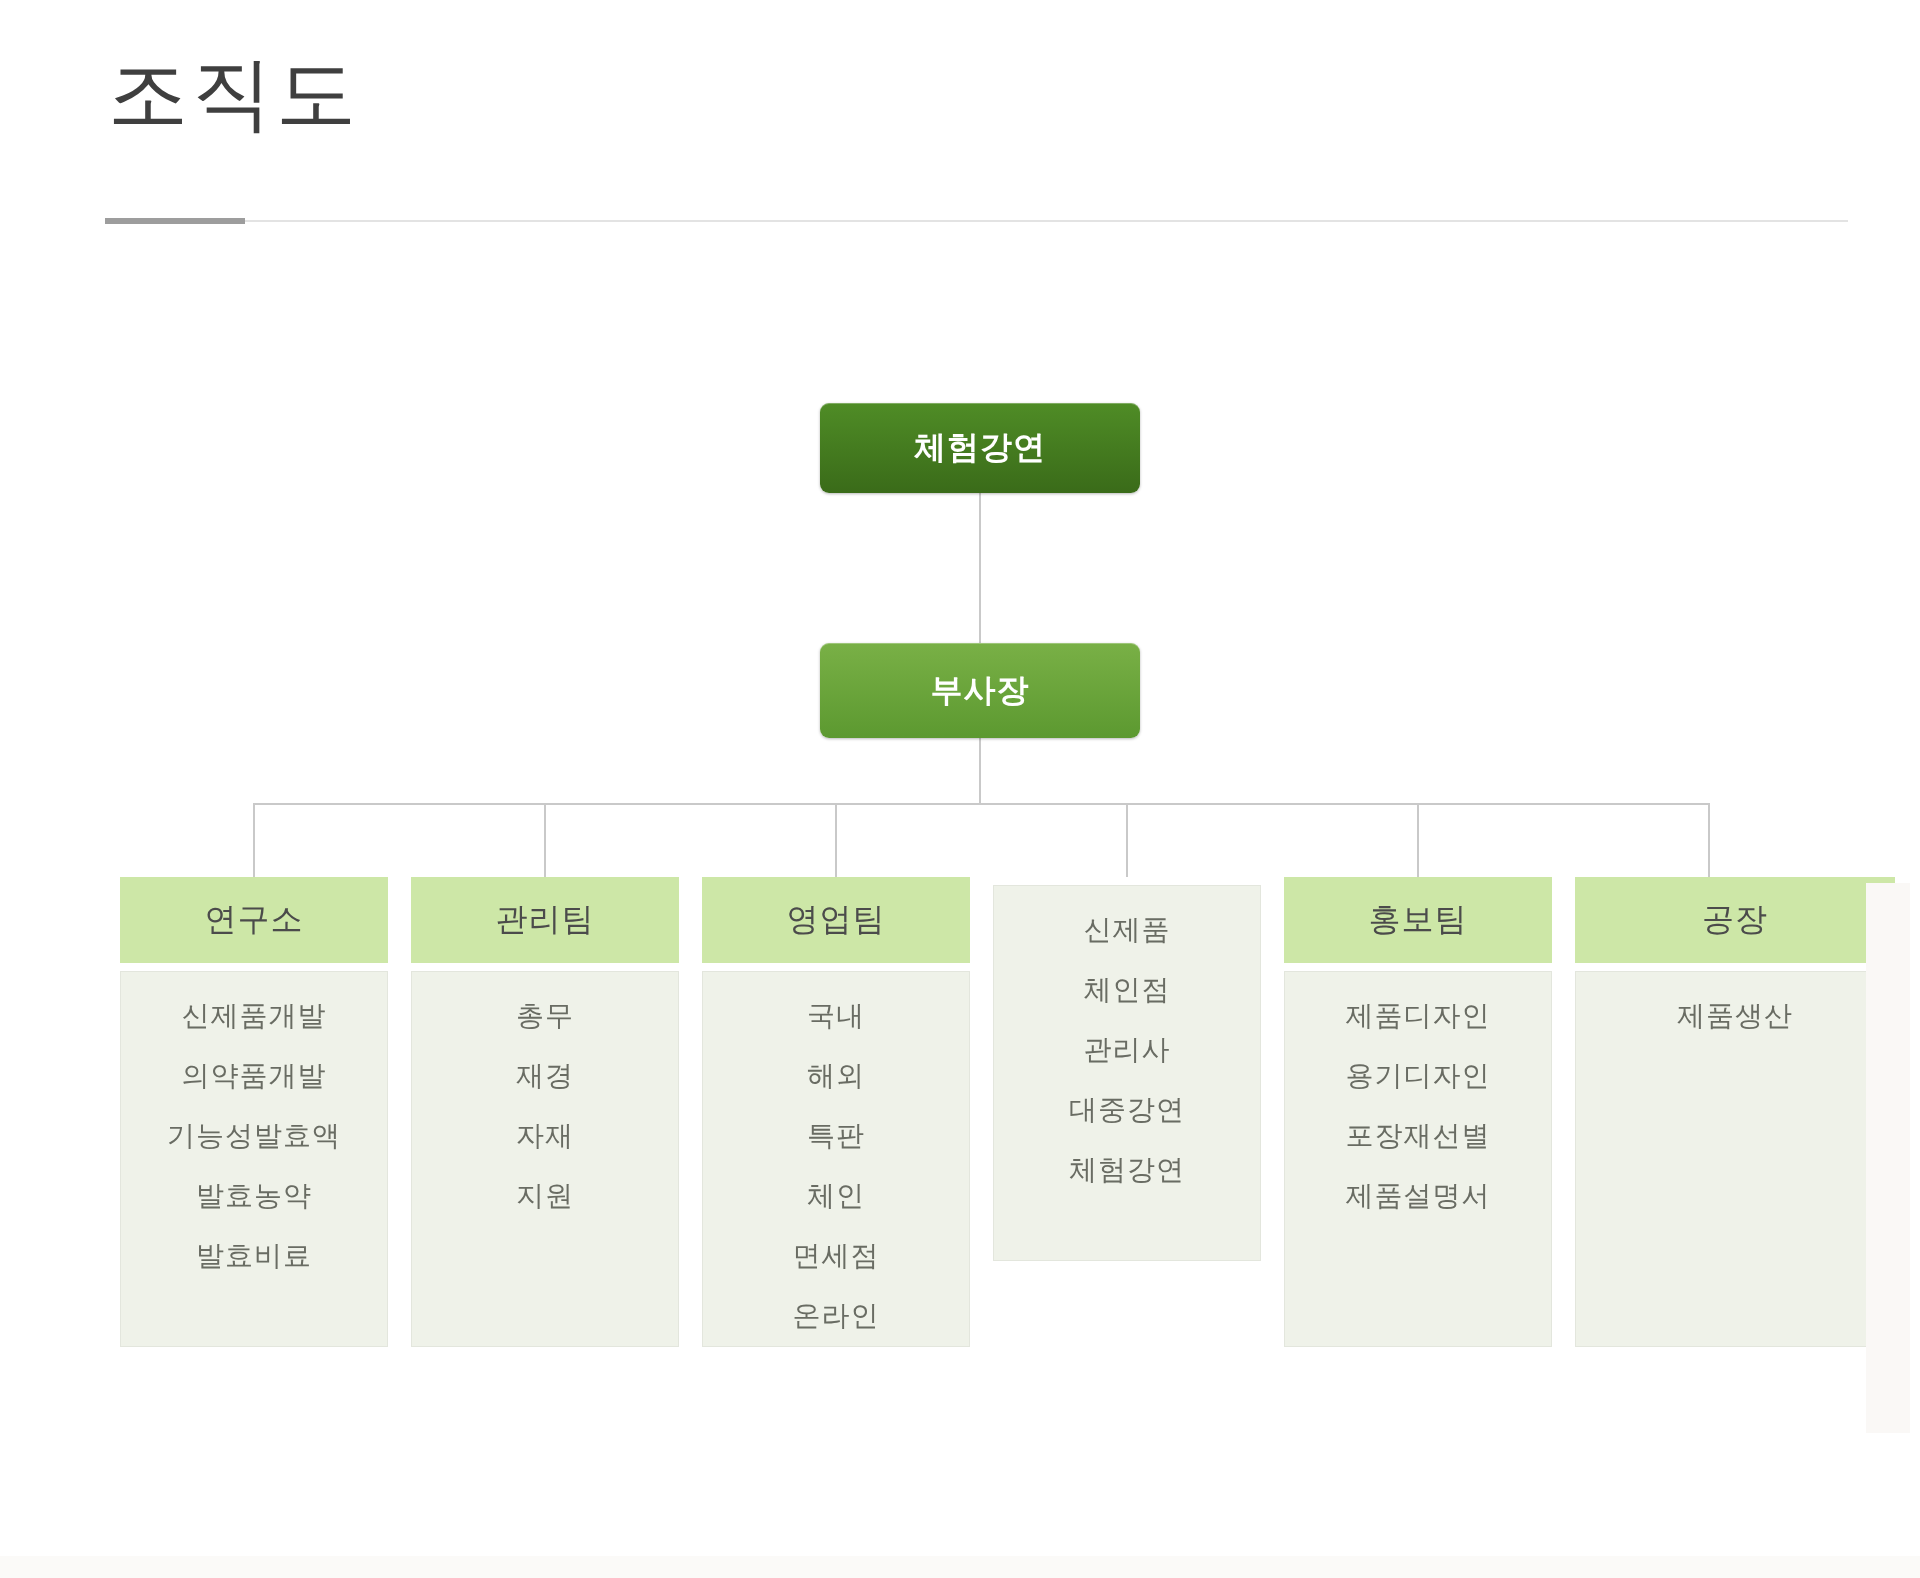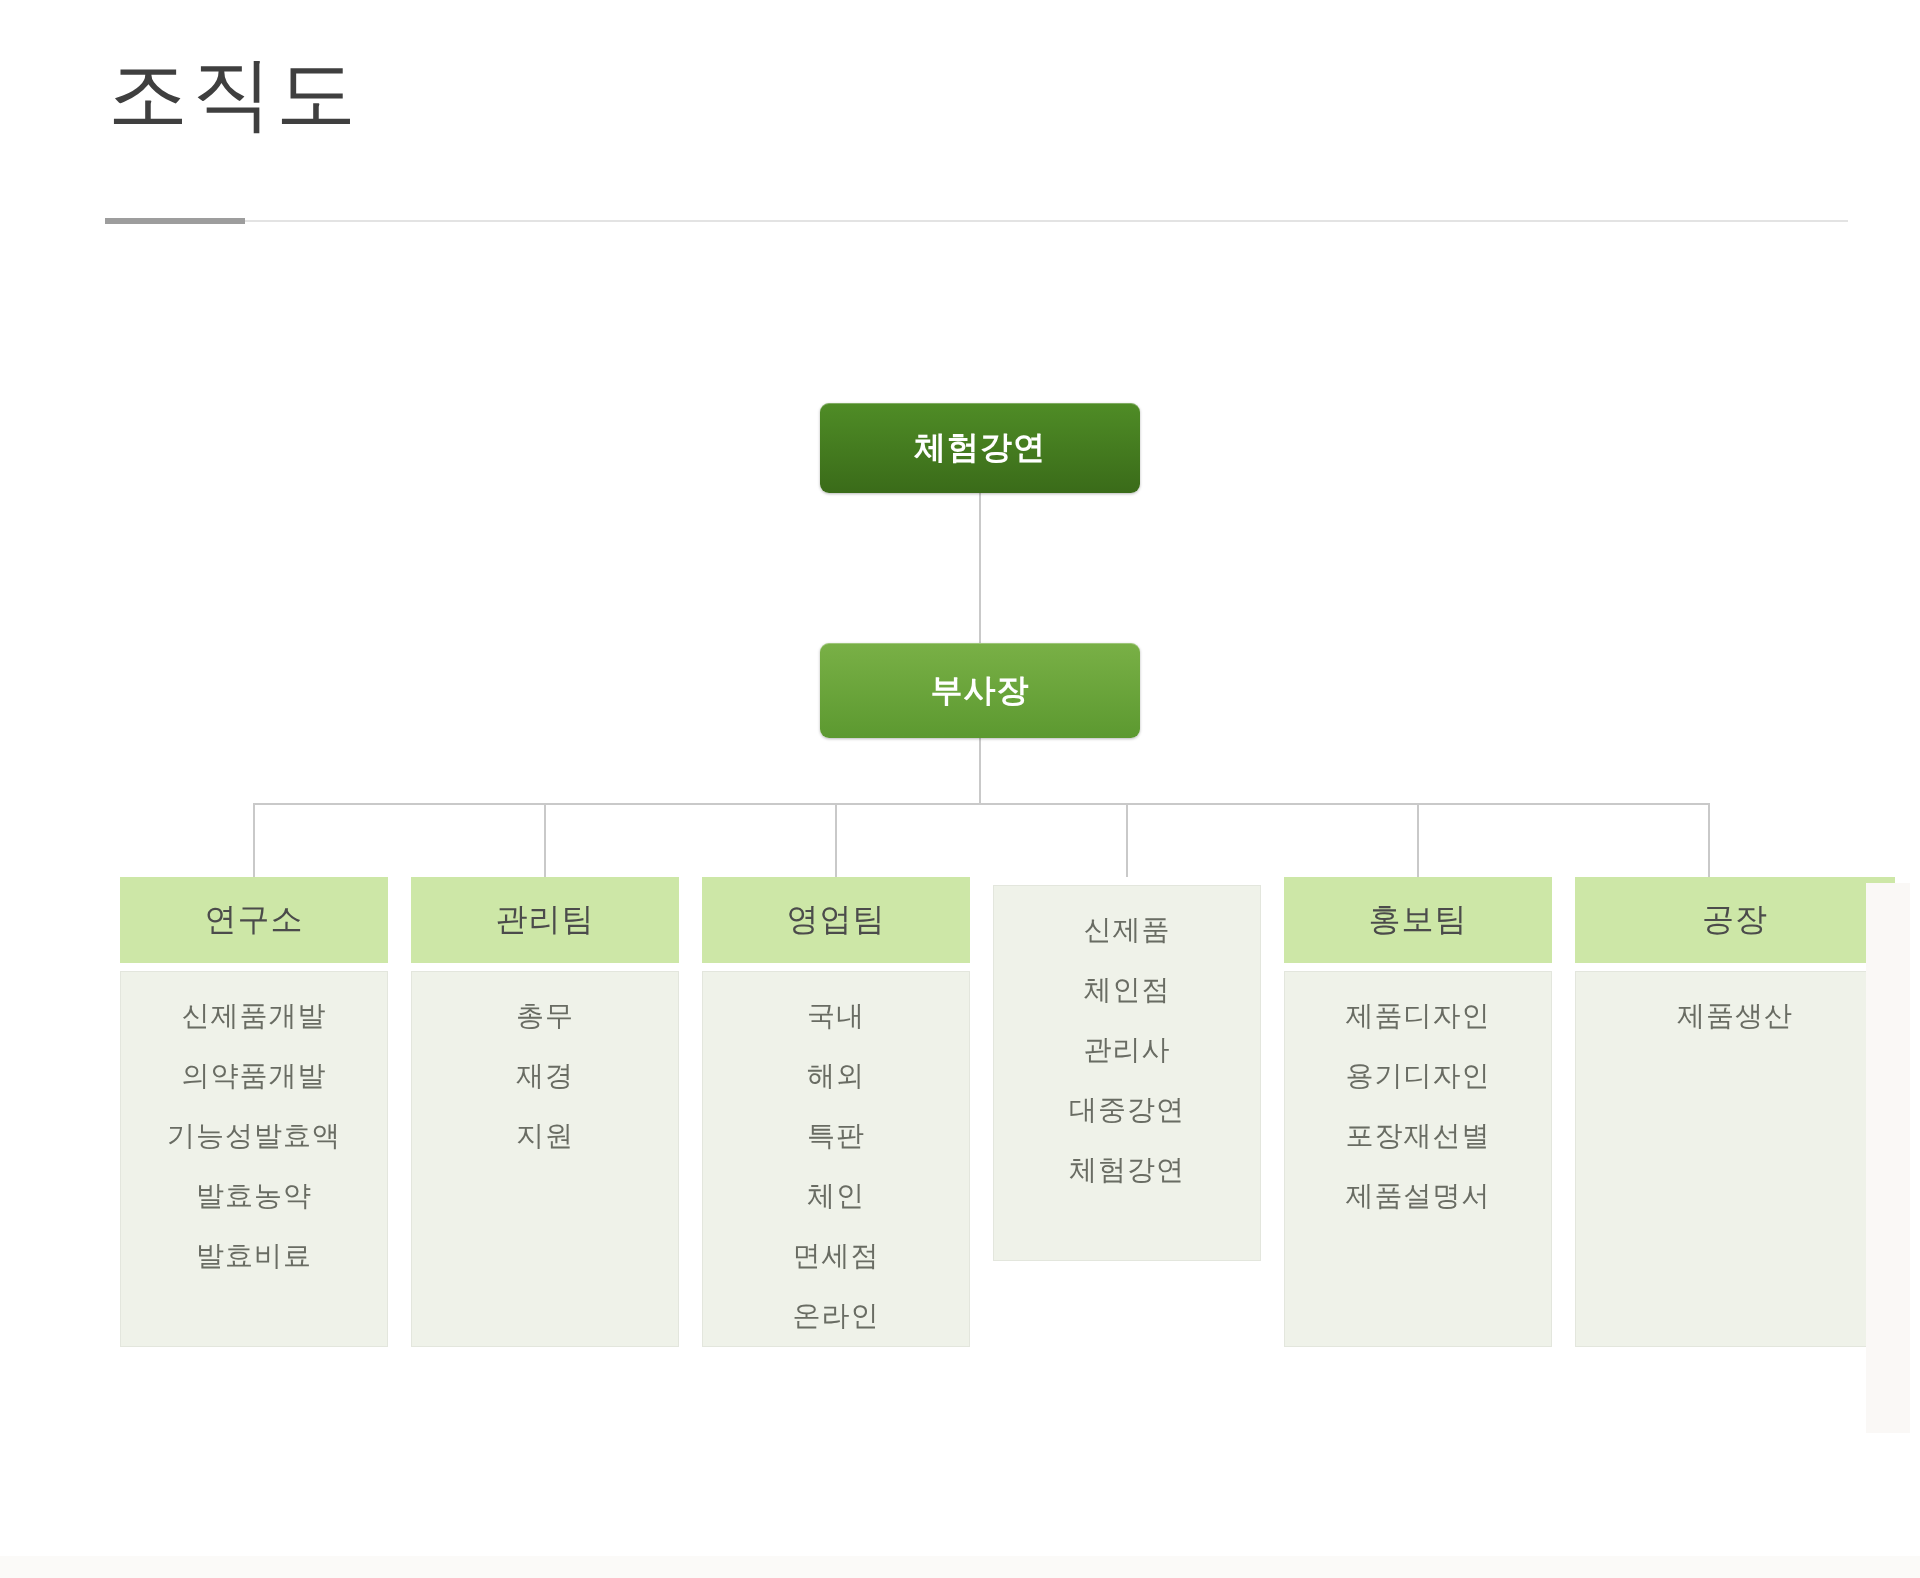--- a/index.html
+++ b/index.html
@@ -108,20 +108,21 @@
           <div class="dept-item">기능성발효액</div>
           <div class="dept-item">발효농약</div>
           <div class="dept-item">발효비료</div>
         </div>
   </div>
       <div class="dept" style="left: 411px; width: 268px;">
     <div class="dept-header">관리팀</div>
     <div class="dept-body">
           <div class="dept-item">총무</div>
           <div class="dept-item">재경</div>
+          <div class="dept-item">자재</div>
           <div class="dept-item">지원</div>
         </div>
   </div>
       <div class="dept" style="left: 702px; width: 268px;">
     <div class="dept-header">영업팀</div>
     <div class="dept-body">
           <div class="dept-item">국내</div>
           <div class="dept-item">해외</div>
           <div class="dept-item">특판</div>
           <div class="dept-item">체인</div>

